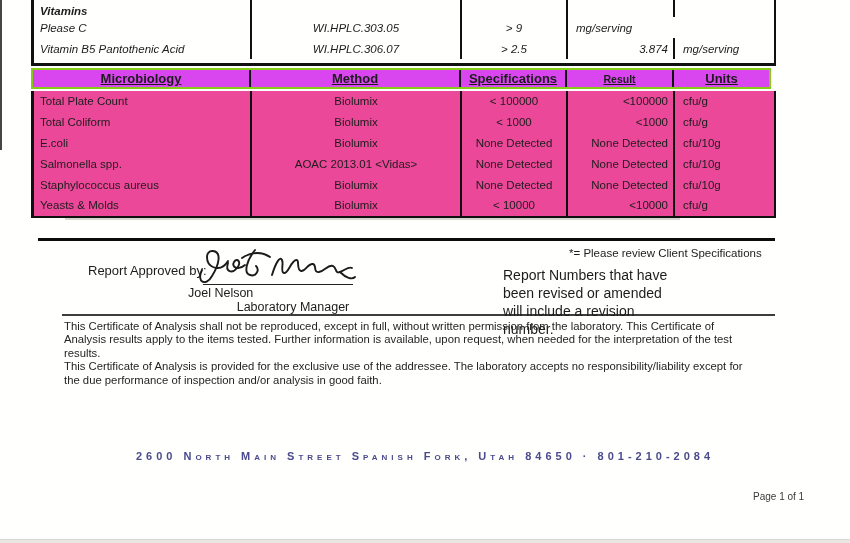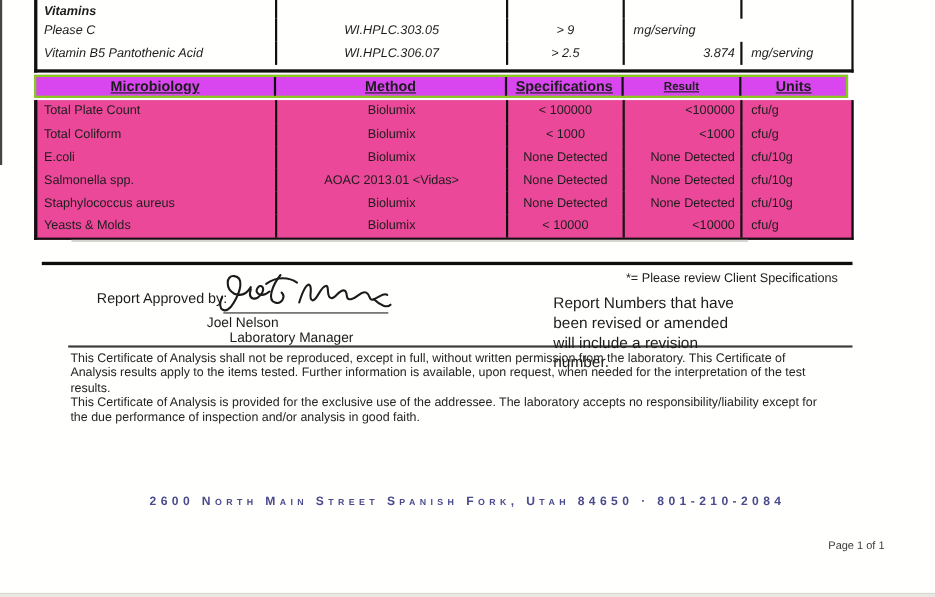--- a/index.html
+++ b/index.html
@@ -35,21 +35,21 @@
   .rule1{left:38px;top:238px;width:737px;height:3px;background:#0c0c0c;}
   .rule2{left:62px;top:314px;width:713px;height:2px;background:#3d3d3d;}
   .edge-left{left:0;top:0;width:2px;height:150px;background:#454545;}
   .bottom-strip{left:0;top:539px;width:850px;height:4px;background:#e9e7e2;border-top:1px solid #d9d7d2;}
 
   
   .approve-label{left:88px;top:263px;font-size:13px;}
   .sig-svg{left:192px;top:244px;}
   .sig-line{left:203px;top:284px;width:150px;border-top:1.5px solid #222;}
   .signer{left:188px;top:287px;width:180px;font-size:12.5px;line-height:1.1;}
-  .signer-title{left:175px;top:300px;width:180px;text-align:center;font-size:12.5px;}
+  .signer-title{left:203px;top:300px;width:180px;text-align:center;font-size:12.5px;}
 
   
   .note1{left:529px;top:247px;font-size:11.5px;margin-left:40px;}
   .note2{left:503px;top:267px;width:172px;font-size:14px;line-height:1.28;}
 
   
   .disclaimer{left:64px;top:320px;width:692px;font-size:11.3px;line-height:1.19;color:#242424;}
   .disclaimer p{margin:0;}
 
   

